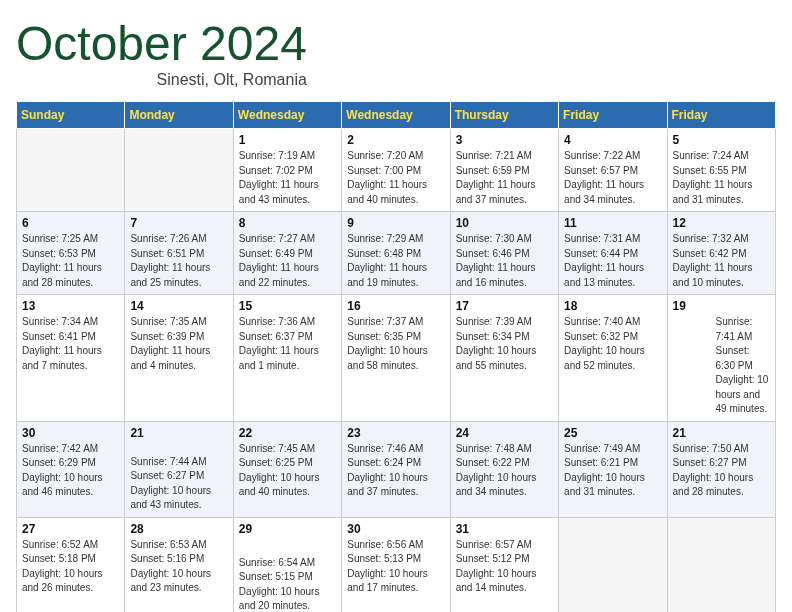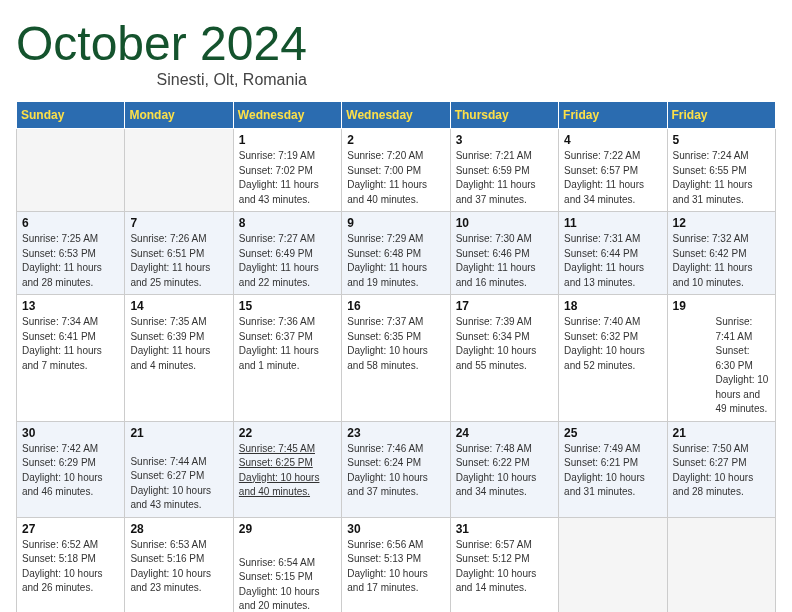--- a/index.html
+++ b/index.html
@@ -236,21 +236,21 @@
 Daylight: 10 hours and 46 minutes.</div>
         </td>
         <td>
           <div class="day-num">21</div>
           <div class="day-detail" style="white-space: pre-line; margin-top: 15px;">Sunrise: 7:44 AM
 Sunset: 6:27 PM
 Daylight: 10 hours and 43 minutes.</div>
         </td>
         <td>
           <div class="day-num">22</div>
-          <div class="day-detail" style="white-space: pre-line; text-decoration: underline;">Sunrise: 7:45 AM
+          <div class="day-detail" style="white-space: pre-line;">Sunrise: 7:45 AM
 Sunset: 6:25 PM
 Daylight: 10 hours and 40 minutes.</div>
         </td>
         <td>
           <div class="day-num">23</div>
           <div class="day-detail" style="white-space: pre-line;">Sunrise: 7:46 AM
 Sunset: 6:24 PM
 Daylight: 10 hours and 37 minutes.</div>
         </td>
         <td>

